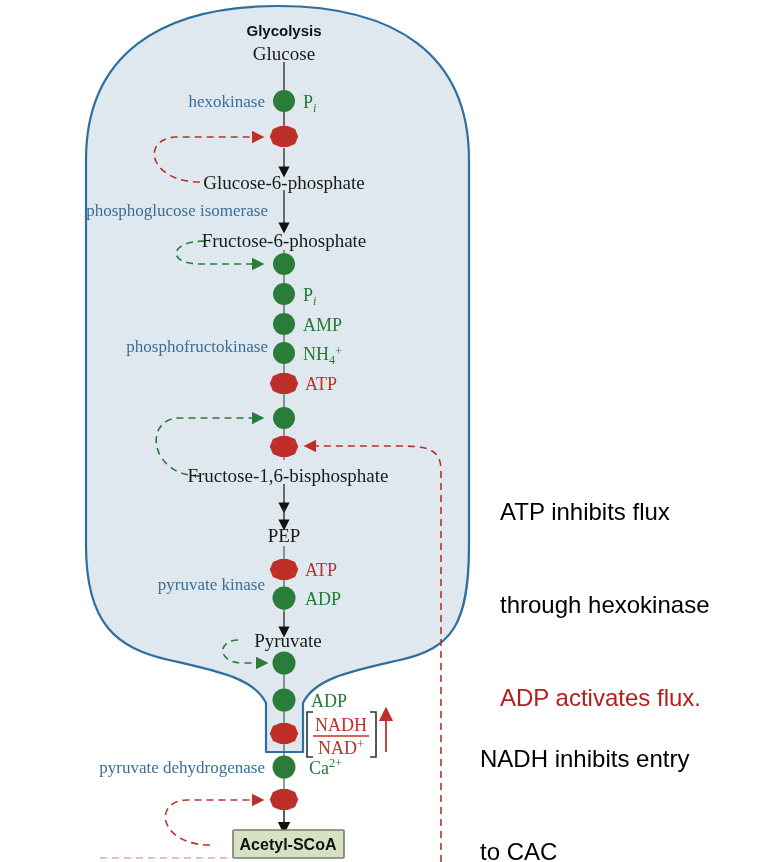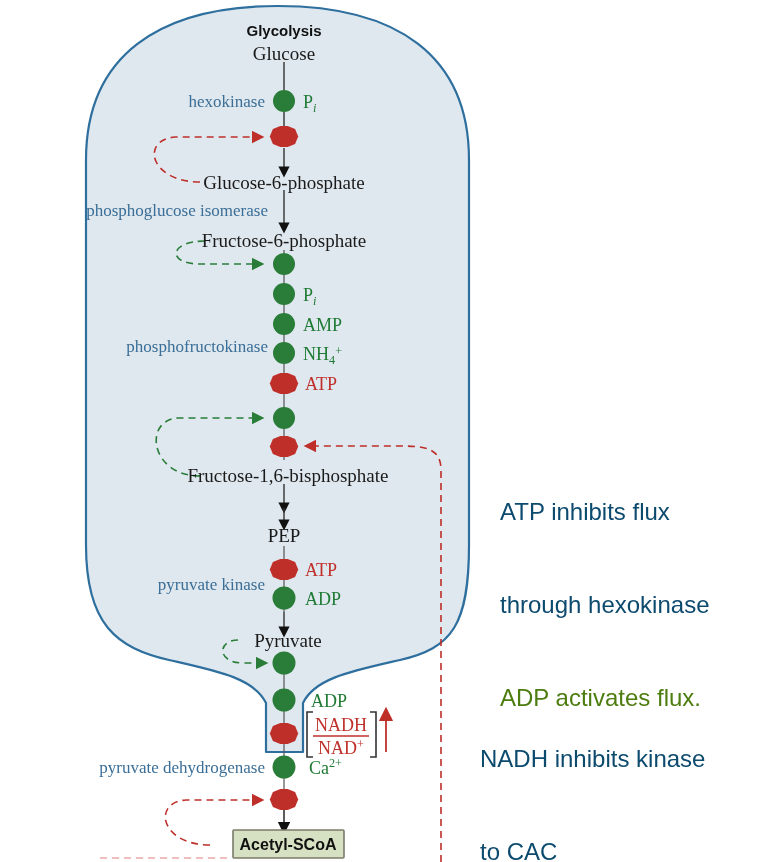--- a/index.html
+++ b/index.html
@@ -3,22 +3,22 @@
 <meta charset="utf-8">
 <style>
   html,body{margin:0;padding:0;background:#ffffff;}
   body{width:772px;height:862px;position:relative;overflow:hidden;
        font-family:"Liberation Serif",serif;}
   #stage{position:absolute;left:0;top:0;width:672px;height:862px;}
   svg#canvas{position:absolute;left:0;top:0;width:772px;height:862px;}
 
   .anno{position:absolute;font-family:"Liberation Sans",sans-serif;
         font-size:24px;line-height:31px;white-space:pre;}
-  .anno .inhibit{color:#0c4a6e;display:block;}
-  .anno .activate{color:#4d7c0f;display:block;}
+  .anno .inhibit{color:#000000;display:block;}
+  .anno .activate{color:#b91c1c;display:block;}
 
   text{font-family:"Liberation Serif",serif;}
   .t-title{font-family:"Liberation Sans",sans-serif;font-weight:bold;
            font-size:15px;fill:#111111;}
   .t-metab{font-size:19px;fill:#1a1a1a;}
   .t-enz{font-size:17px;fill:#3b6e96;}
   .t-green{font-size:18px;fill:#1f7a34;}
   .t-red{font-size:18px;fill:#c0302b;}
   .t-box{font-family:"Liberation Sans",serif;font-weight:bold;font-size:16px;fill:#111111;}
   .sub{font-size:0.68em;}
@@ -149,19 +149,19 @@
 
 </svg>
 
 <div class="anno" style="left:500px;top:434px;">
   <span class="inhibit">ATP inhibits flux</span>
   <span class="inhibit">through hexokinase</span>
   <span class="activate">ADP activates flux.</span>
 </div>
 
 <div class="anno" style="left:480px;top:681px;">
-  <span class="inhibit">NADH inhibits kinase</span>
+  <span class="inhibit">NADH inhibits entry</span>
   <span class="inhibit">to CAC</span>
   
   
 </div>
 
 </div>
 
 </body></html>

